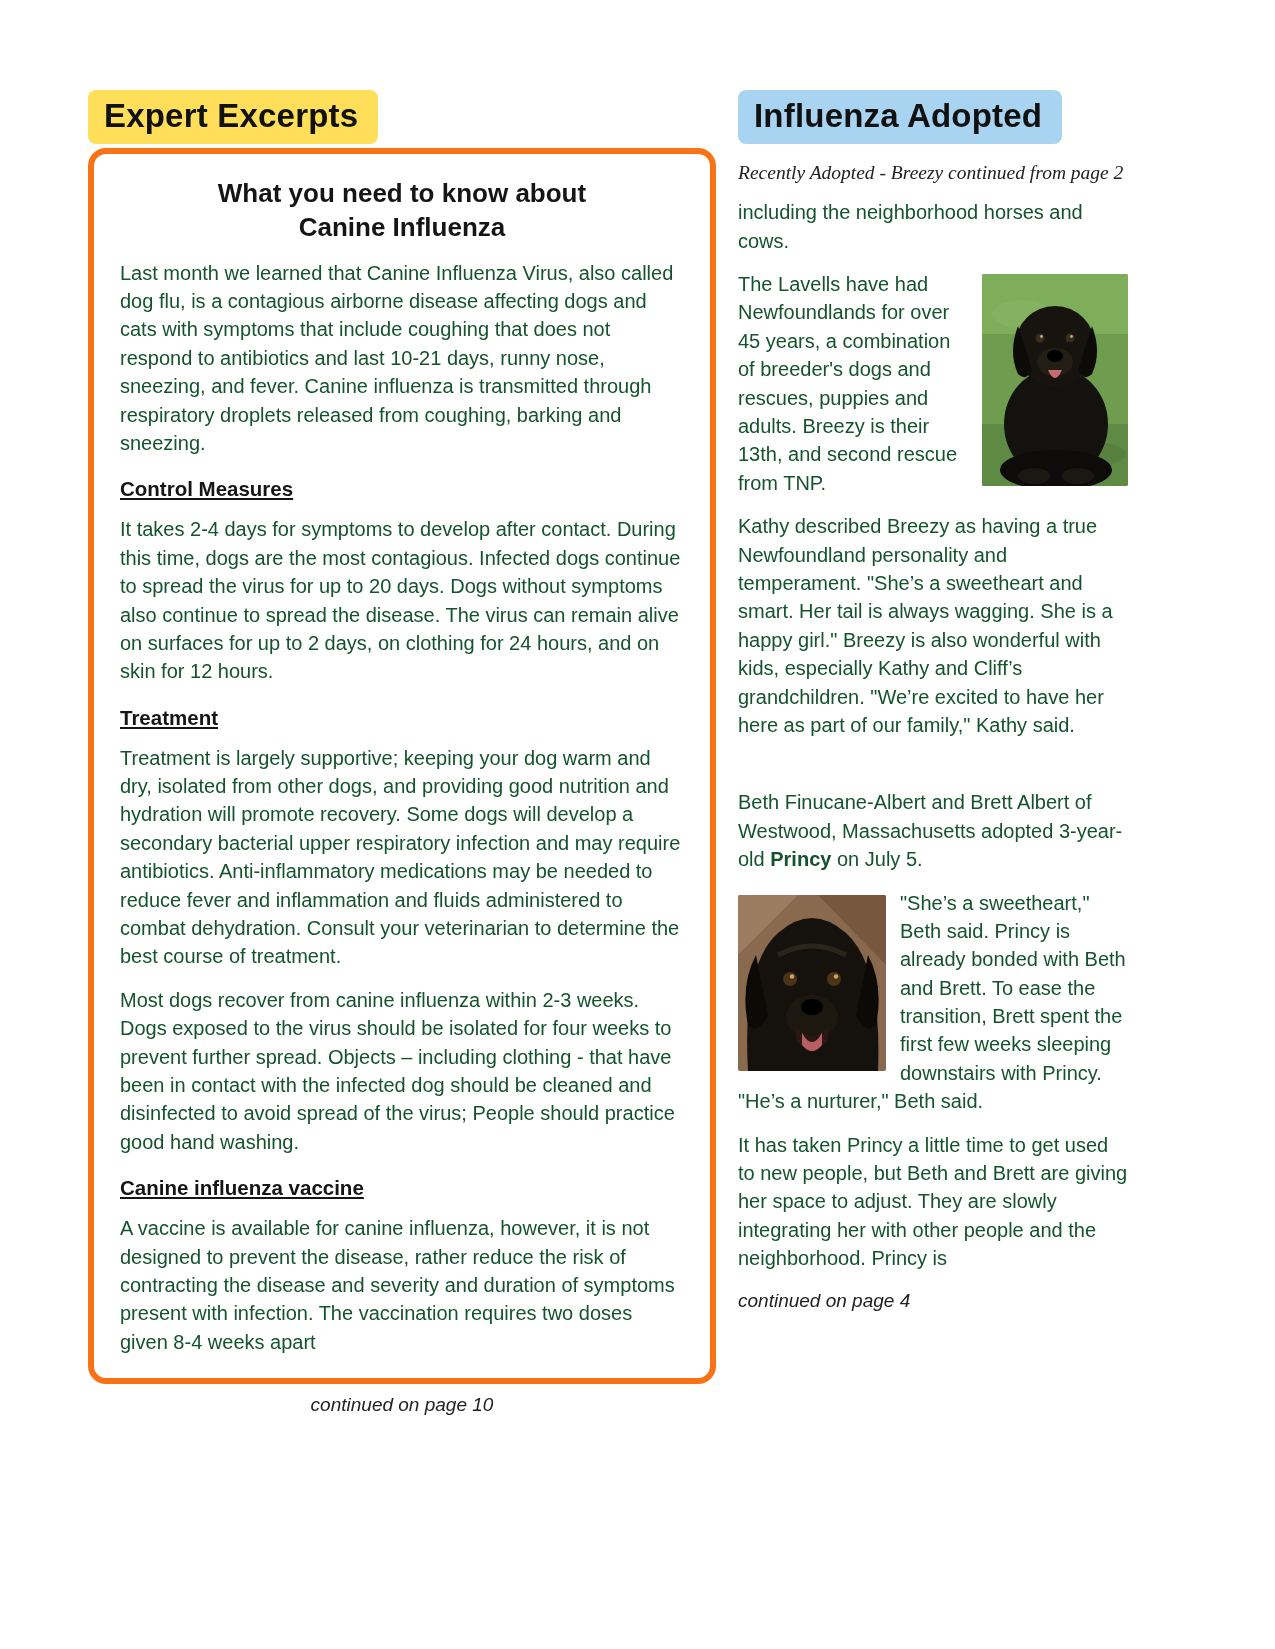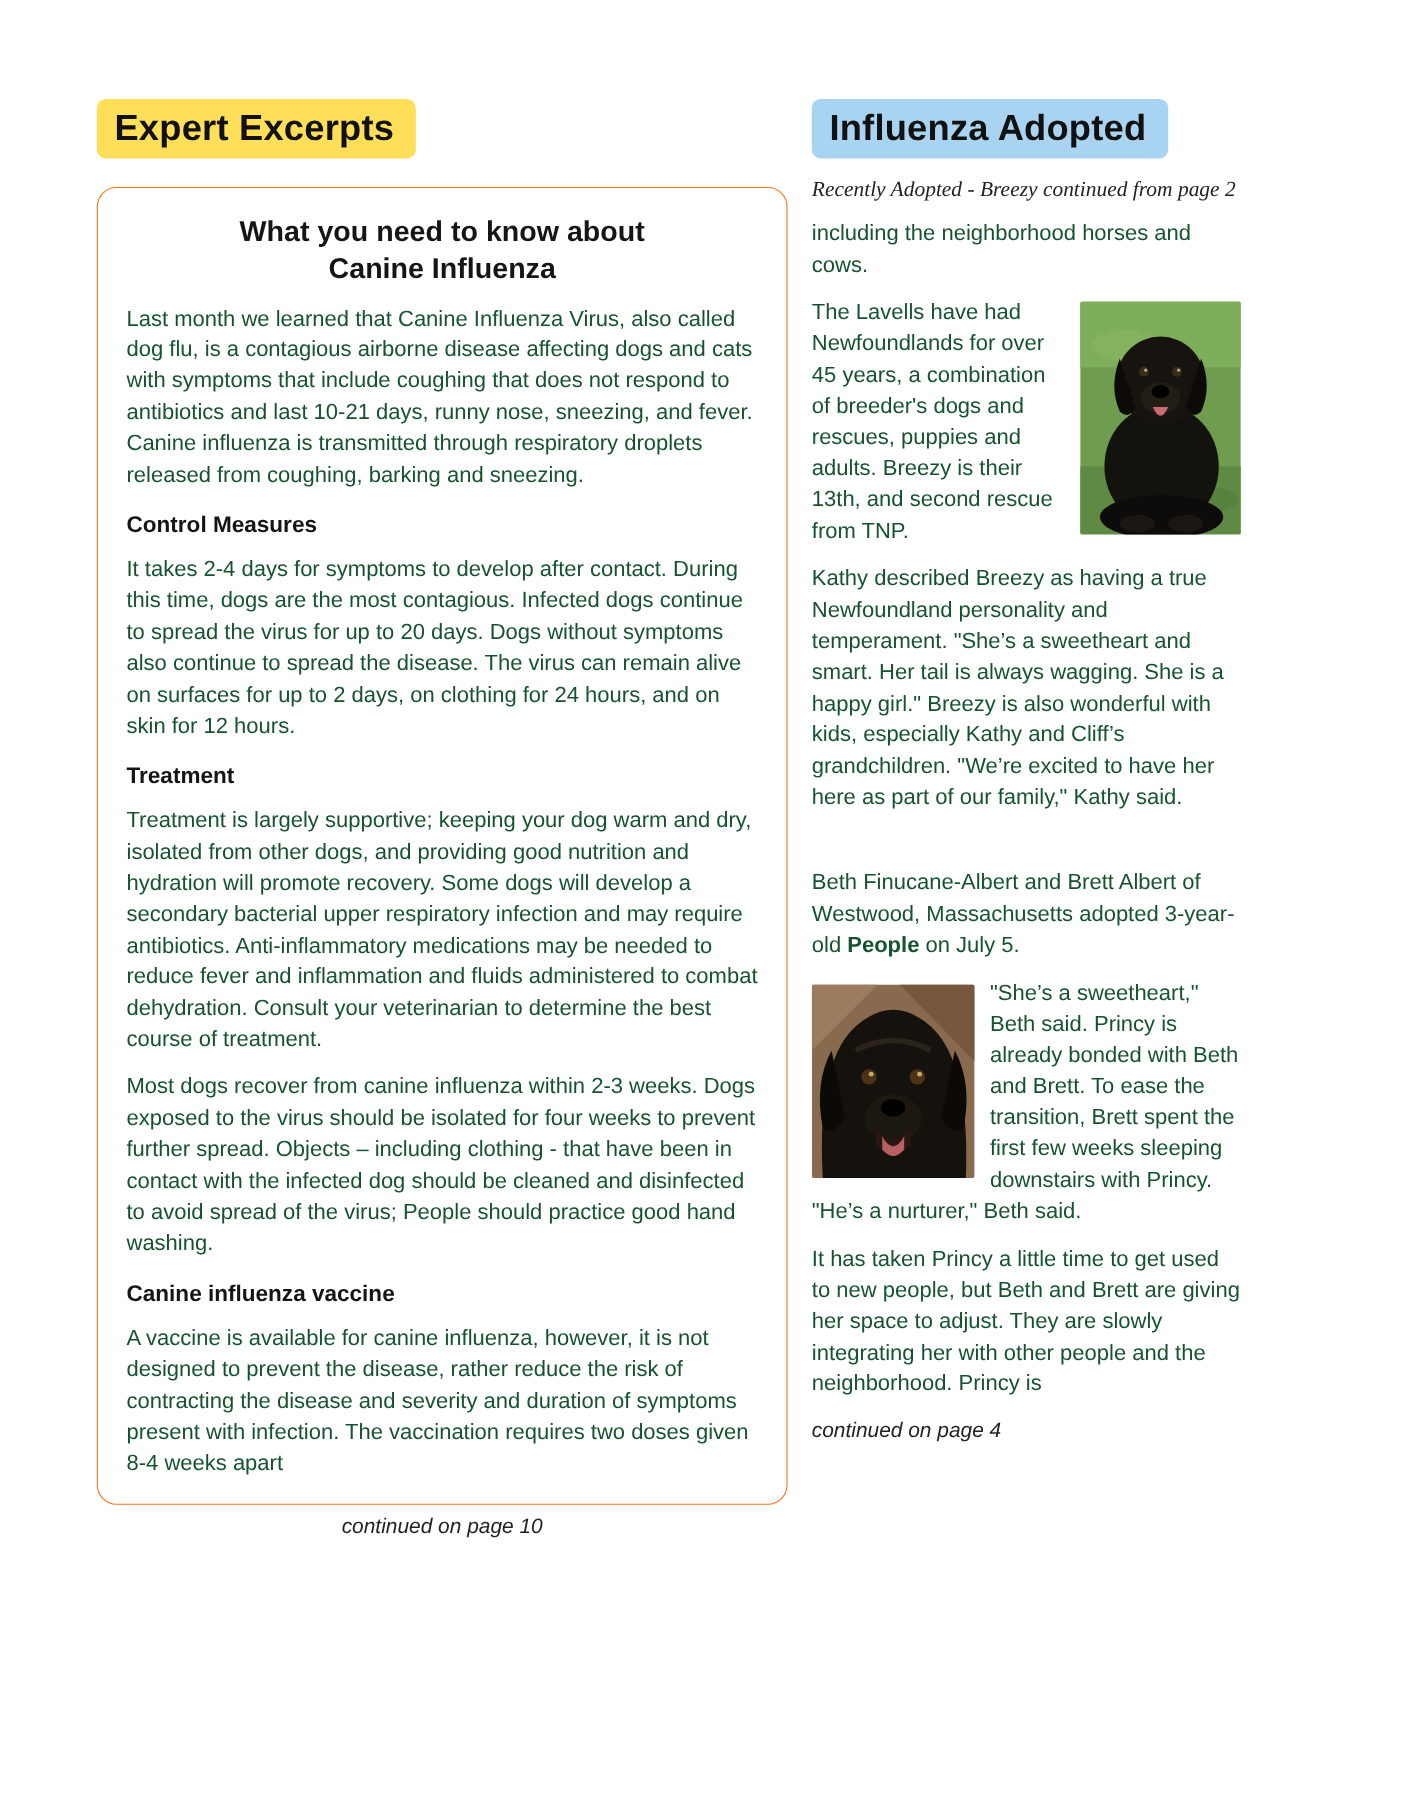--- a/index.html
+++ b/index.html
@@ -26,22 +26,22 @@
     font-weight: 700;
     color: #111111;
     padding: 7px 20px 9px 16px;
     border-radius: 8px;
     letter-spacing: 0.2px;
   }
   .badge-yellow { background: #FFDE59; }
   .badge-blue { background: #A8D4F1; }
 
   .article-box {
-    margin-top: 26px;
-    border: 1px solid #f97316;
+    margin-top: 4px;
+    border: 6px solid #f97316;
     border-radius: 18px;
     padding: 18px 26px 20px 26px;
     background: #ffffff;
   }
   .article-title {
     text-align: center;
     font-size: 26px;
     font-weight: 700;
     line-height: 1.32;
     margin: 4px 0 14px 0;
@@ -51,20 +51,21 @@
     font-size: 20px;
     line-height: 1.42;
     margin: 0 0 15px 0;
     color: #14532d;
   }
   .sub-head {
     font-size: 20.5px;
     font-weight: 700;
     margin: 20px 0 14px 0;
     color: #151515;
+    text-decoration: underline;
   }
   .article-box p:last-child { margin-bottom: 2px; }
 
   .continued {
     font-size: 19px;
     font-style: italic;
     text-align: center;
     margin-top: 10px;
     color: #222222;
   }
@@ -175,21 +176,21 @@
         <circle cx="89.5" cy="62.5" r="1.4" fill="#b9a98a"></circle>
 
         <ellipse cx="52" cy="202" rx="16" ry="8" fill="#1b1813"></ellipse>
         <ellipse cx="96" cy="202" rx="16" ry="8" fill="#1b1813"></ellipse>
       </svg>
       <p>The Lavells have had Newfoundlands for over 45 years, a combination of breeder's dogs and rescues, puppies and adults. Breezy is their 13th, and second rescue from TNP.</p>
     </div>
 
     <p>Kathy described Breezy as having a true Newfoundland personality and temperament. "She’s a sweetheart and smart. Her tail is always wagging. She is a happy girl." Breezy is also wonderful with kids, especially Kathy and Cliff’s grandchildren. "We’re excited to have her here as part of our family," Kathy said.</p>
 
-    <p class="spacer-top"><span>Beth Finucane-Albert and Brett Albert of Westwood, Massachusetts adopted 3-year-old </span><span class="bold">People</span><span> on July 5.</span></p>
+    <p class="spacer-top"><span>Beth Finucane-Albert and Brett Albert of Westwood, Massachusetts adopted 3-year-old </span><span class="bold">Princy</span><span> on July 5.</span></p>
 
     <div class="clearfix">
       <svg class="photo photo-princy" viewBox="0 0 148 176" xmlns="http://www.w3.org/2000/svg" preserveAspectRatio="none">
         <rect width="148" height="176" fill="#8a6a4e"></rect>
         <path d="M0 0 L60 0 L0 60 Z" fill="#9c7c5e"></path>
         <path d="M148 0 L148 70 L80 0 Z" fill="#77573d"></path>
 
         <path d="M10 176 Q4 70 40 38 Q74 8 108 38 Q144 70 140 176 Z" fill="#15120d"></path>
         <path d="M18 60 Q2 90 10 130 Q20 140 30 120 Z" fill="#0c0a07"></path>
         <path d="M130 60 Q146 90 138 130 Q128 140 118 120 Z" fill="#0c0a07"></path>

